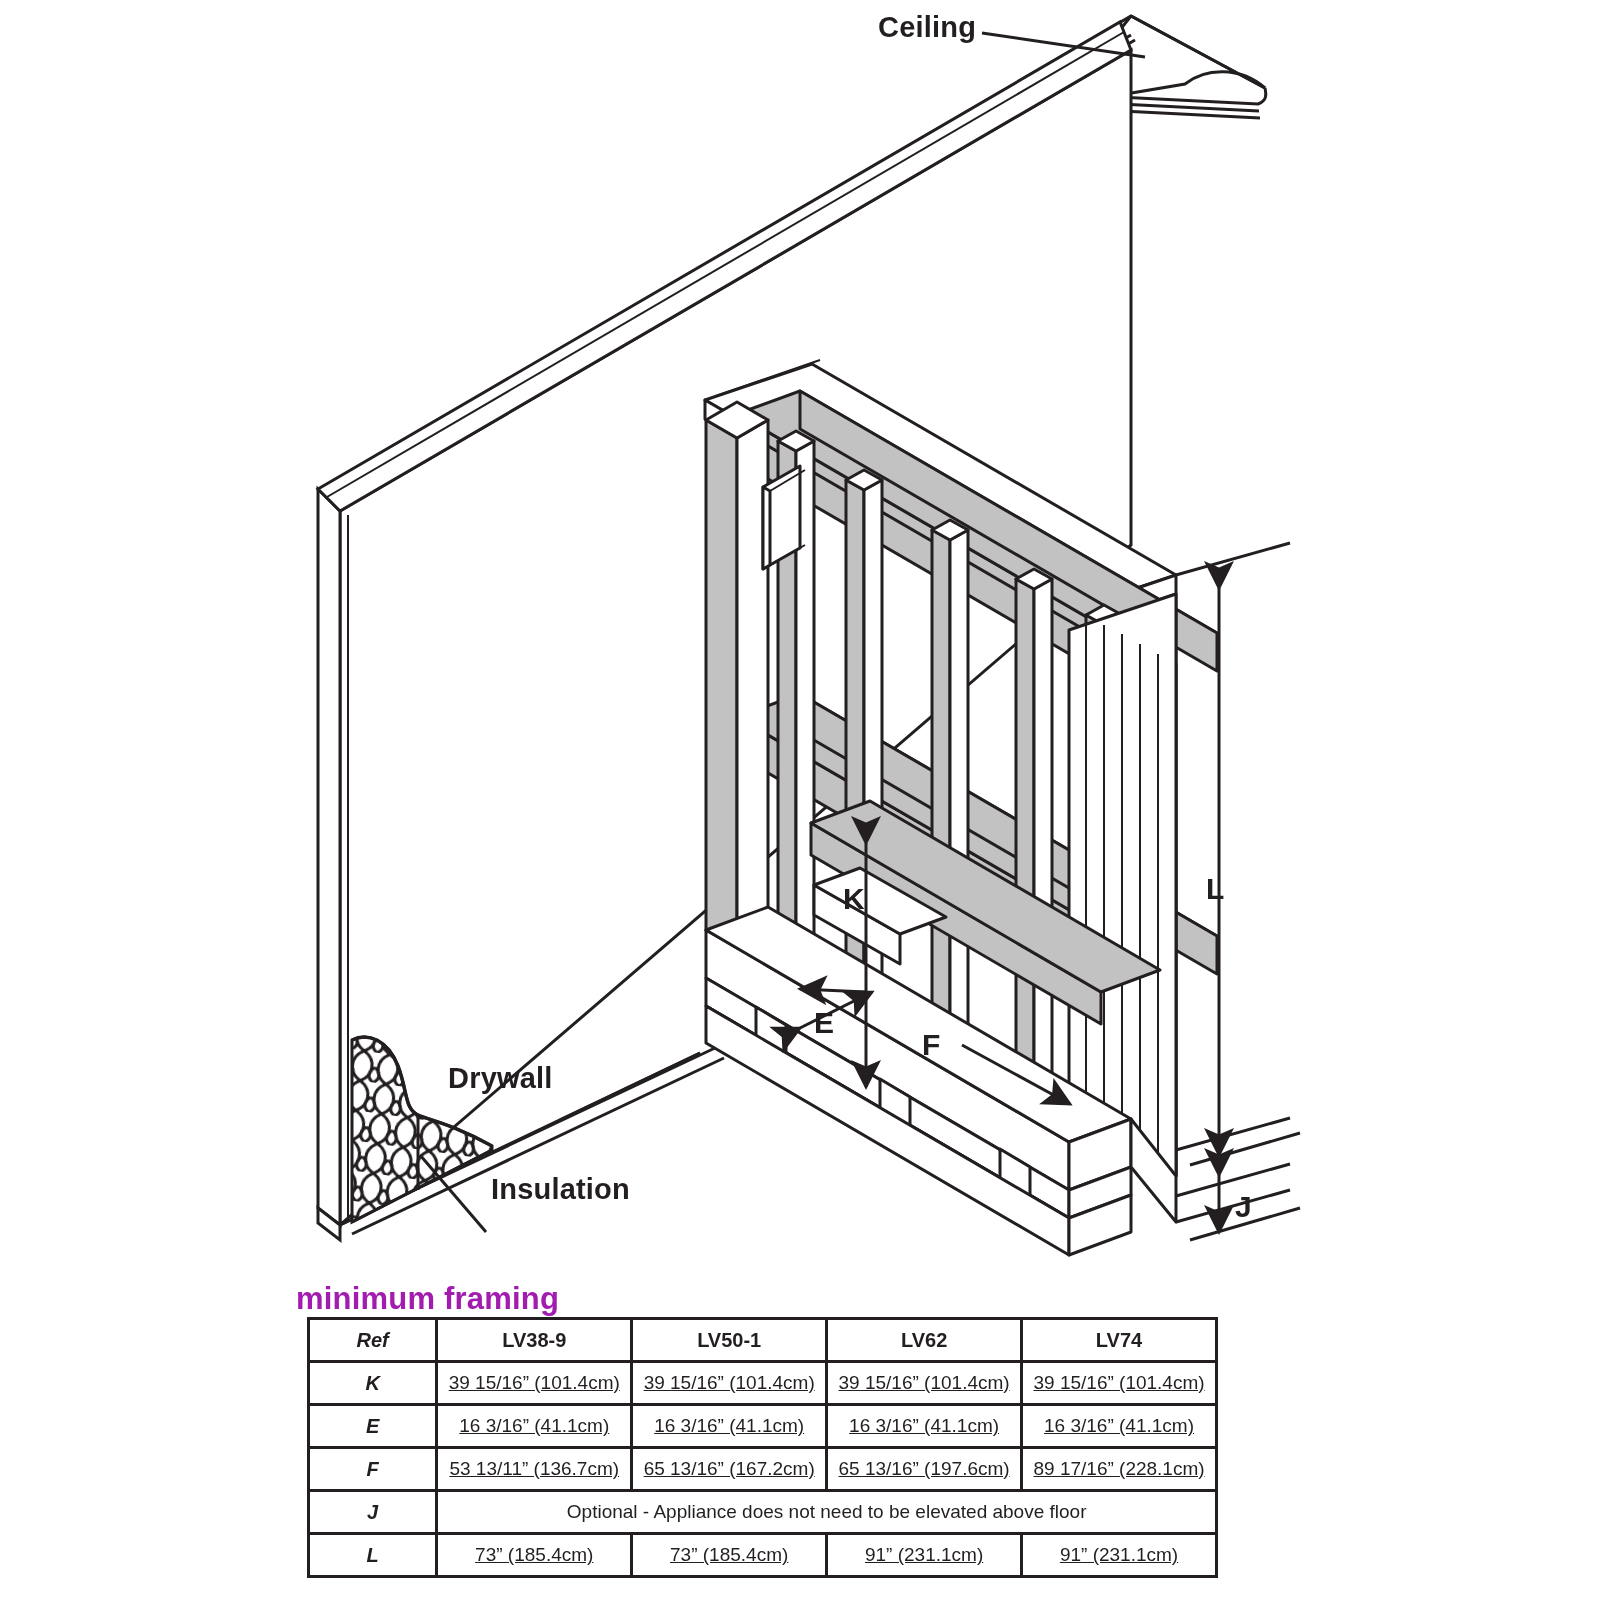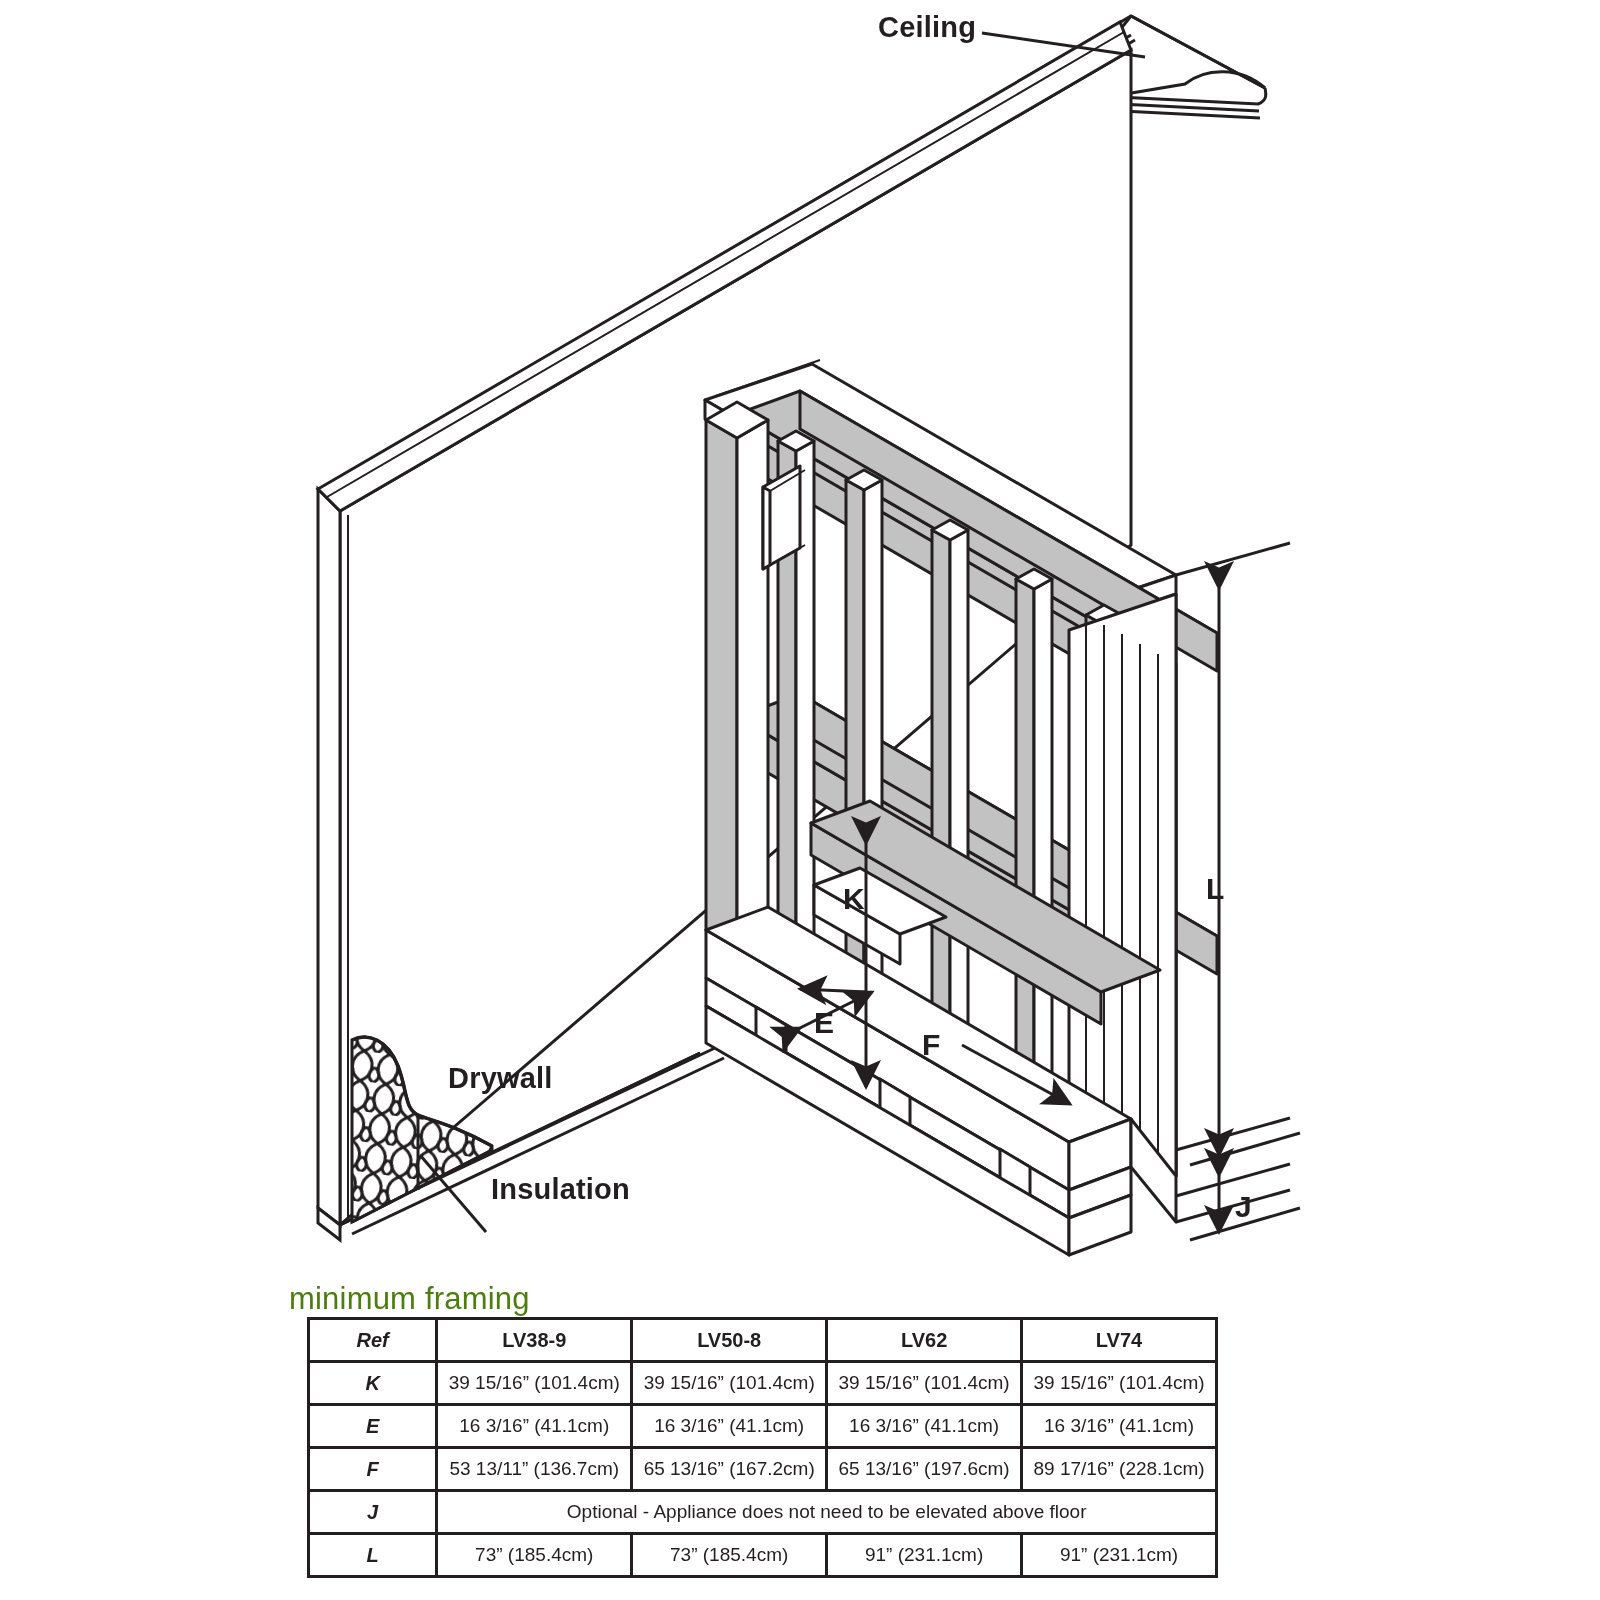--- a/index.html
+++ b/index.html
@@ -38,25 +38,25 @@
   .lbl-insulation { font-size: 29px; left: 491px; top: 1173px; letter-spacing: 0.2px; }
   .dim-lbl { font-size: 30px; font-weight: bold; color: #231f20; }
   .lbl-K { left: 843px; top: 882px; }
   .lbl-E { left: 814px; top: 1006px; }
   .lbl-F { left: 922px; top: 1028px; }
   .lbl-L { left: 1206px; top: 872px; }
   .lbl-J { left: 1235px; top: 1190px; }
 
   .heading {
     position: absolute;
-    left: 289px;
+    left: 296px;
     top: 1281px;
     font-size: 31px;
-    font-weight: normal;
-    color: #4d7c0f;
+    font-weight: bold;
+    color: #a21caf;
     letter-spacing: 0.2px;
   }
 
   table.spec {
     position: absolute;
     left: 307px;
     top: 1317px;
     width: 911px;
     border-collapse: collapse;
     font-family: "Liberation Sans", sans-serif;
@@ -75,21 +75,21 @@
   table.spec th {
     font-weight: bold;
     font-size: 20px;
   }
   table.spec td.refcell, table.spec th.refcell {
     font-weight: bold;
     font-size: 20px;
     width: 128px;
     font-style: italic;
   }
-  table.spec td.valcell { width: 195px; }
+  table.spec td.valcell { width: 195px; text-decoration: underline; }
 </style>
 </head>
 <body>
 
 <div id="stage">
 
   <svg class="diagram" viewBox="0 0 1600 1600">
     <defs>
       <pattern id="insulPat" width="26" height="30" patternUnits="userSpaceOnUse" patternTransform="rotate(8)">
         <path d="M13 0 C 26 7, 26 23, 13 30 C 0 23, 0 7, 13 0 Z" fill="none" stroke="#231f20" stroke-width="3"></path>
@@ -287,21 +287,21 @@
   <div class="lbl dim-lbl lbl-L">L</div>
   <div class="lbl dim-lbl lbl-J">J</div>
 
   <div class="heading">minimum framing</div>
 
   <table class="spec">
     <thead>
       <tr>
         <th class="refcell">Ref</th>
         <th class="valcell">LV38-9</th>
-        <th class="valcell">LV50-8</th>
+        <th class="valcell">LV50-1</th>
         <th class="valcell">LV62</th>
         <th class="valcell">LV74</th>
       </tr>
     </thead>
     <tbody>
       <tr>
         <td class="refcell">K</td>
         <td class="valcell">39 15/16” (101.4cm)</td>
         <td class="valcell">39 15/16” (101.4cm)</td>
         <td class="valcell">39 15/16” (101.4cm)</td>

